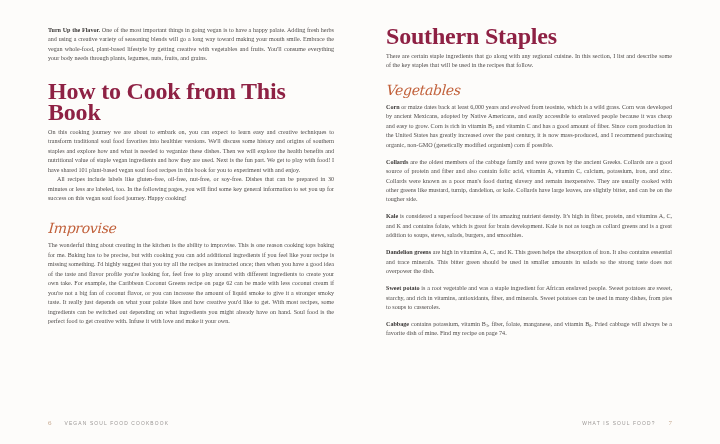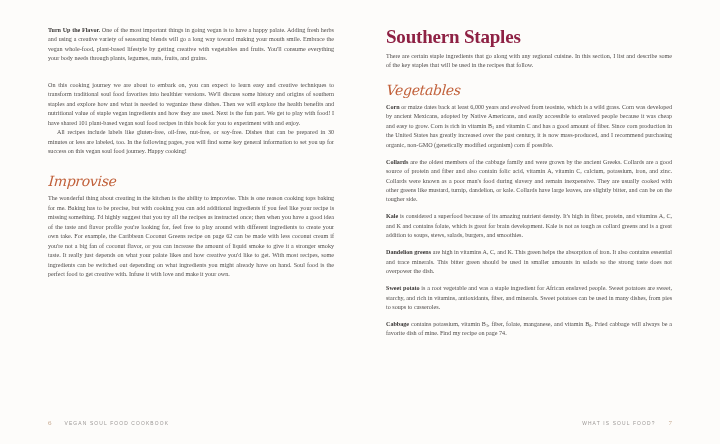--- a/index.html
+++ b/index.html
@@ -54,21 +54,21 @@
   .no-indent + p.no-indent,
   p.no-indent {
     text-indent: 0;
   }
   .lead-term {
     font-weight: bold;
     color: #3a3736;
   }
   h1.section-title {
     margin: 0 0 5px 0;
-    font-size: 19px;
+    font-size: 24px;
     line-height: 21px;
     font-weight: bold;
     color: #8e2144;
     letter-spacing: -0.2px;
     font-family: "Liberation Serif", serif;
   }
   h2.script-title {
     margin: 0 0 5px 0;
     font-size: 14px;
     line-height: 16px;
@@ -116,20 +116,21 @@
 
 <div class="spread">
 
   <div class="page page-left">
     <div class="col">
 
       <p class="no-indent"><span class="lead-term">Turn Up the Flavor.</span><span> One of the most important things in going vegan is to have a happy palate. Adding fresh herbs and using a creative variety of seasoning blends will go a long way toward making your mouth smile. Embrace the vegan whole-food, plant-based lifestyle by getting creative with vegetables and fruits. You'll consume everything your body needs through plants, legumes, nuts, fruits, and grains.</span></p>
 
       <div class="block-gap-lg"></div>
 
+      <h1 class="section-title">How to Cook from This Book</h1>
 
       <p class="no-indent">On this cooking journey we are about to embark on, you can expect to learn easy and creative techniques to transform traditional soul food favorites into healthier versions. We'll discuss some history and origins of southern staples and explore how and what is needed to veganize these dishes. Then we will explore the health benefits and nutritional value of staple vegan ingredients and how they are used. Next is the fun part. We get to play with food! I have shared 101 plant-based vegan soul food recipes in this book for you to experiment with and enjoy.</p>
       <p>All recipes include labels like gluten-free, oil-free, nut-free, or soy-free. Dishes that can be prepared in 30 minutes or less are labeled, too. In the following pages, you will find some key general information to set you up for success on this vegan soul food journey. Happy cooking!</p>
 
       <div class="block-gap-lg"></div>
 
       <h2 class="script-title">Improvise</h2>
 
       <p class="no-indent">The wonderful thing about creating in the kitchen is the ability to improvise. This is one reason cooking tops baking for me. Baking has to be precise, but with cooking you can add additional ingredients if you feel like your recipe is missing something. I'd highly suggest that you try all the recipes as instructed once; then when you have a good idea of the taste and flavor profile you're looking for, feel free to play around with different ingredients to create your own take. For example, the Caribbean Coconut Greens recipe on page 62 can be made with less coconut cream if you're not a big fan of coconut flavor, or you can increase the amount of liquid smoke to give it a stronger smoky taste. It really just depends on what your palate likes and how creative you'd like to get. With most recipes, some ingredients can be switched out depending on what ingredients you might already have on hand. Soul food is the perfect food to get creative with. Infuse it with love and make it your own.</p>
 

